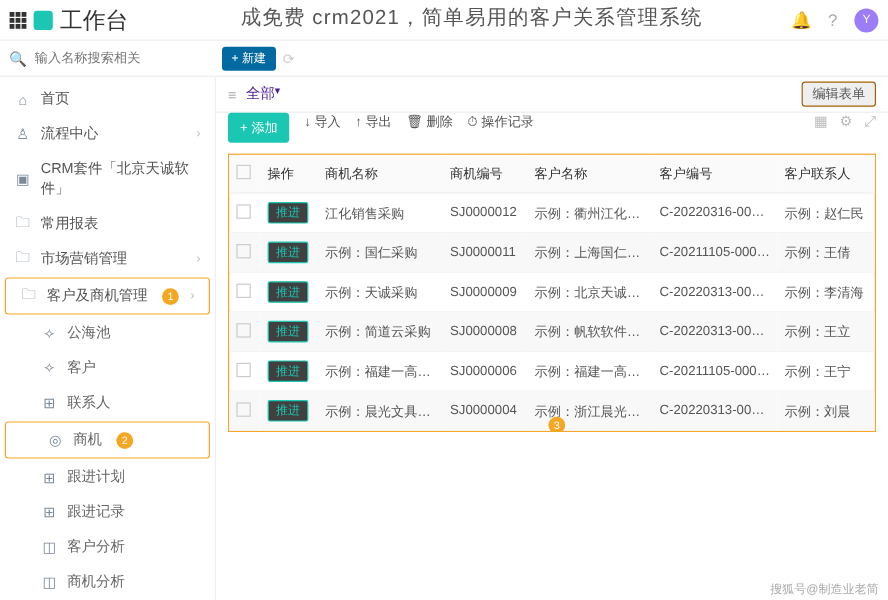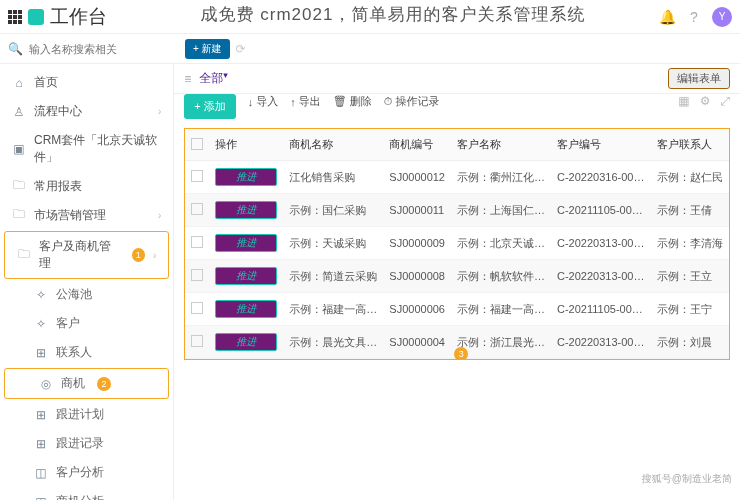--- a/index.html
+++ b/index.html
@@ -41,24 +41,24 @@
 .tool-link { color: #555; font-size: 11px; display: flex; align-items: center; gap: 3px; }
 .tool-right { margin-left: auto; display: flex; gap: 10px; }
 .tool-icon { color: #bbb; font-size: 12px; }
 
 .table-wrap { margin: 0 10px 4px; border: 1px solid #f5a623; overflow: auto; position: relative; }
 .table { width: 100%; border-collapse: collapse; font-size: 11px; }
 .table th { text-align: left; padding: 8px 6px; border-bottom: 1px solid #eee; color: #333; font-weight: normal; background: #fafafa; }
 .table td { padding: 7px 6px; border-bottom: 1px solid #f3f3f3; color: #555; white-space: nowrap; overflow: hidden; text-overflow: ellipsis; max-width: 100px; }
 .table tr.alt { background: #f8f8f8; }
 .chk { width: 12px; height: 12px; border: 1px solid #ccc; display: inline-block; }
-.push-btn { border: 1px solid #1bc7b2; color: #1bc7b2; background: #701a75; padding: 1px 20px; border-radius: 2px; font-size: 10px; font-style: italic; }
+.push-btn { border: 1px solid #1bc7b2; color: #1bc7b2; background: #404040; padding: 1px 6px; border-radius: 2px; font-size: 10px; }
 .bottom-badge { position: absolute; bottom: -2px; left: 50%; transform: translateX(-50%); }
 
-.watermark { position: absolute; bottom: 14px; right: 8px; font-size: 10px; color: #aaa; }
+.watermark { position: absolute; bottom: 2px; right: 8px; font-size: 10px; color: #aaa; }
 </style>
 </head>
 <body>
 
 <div class="overlay-title">成免费 crm2021，简单易用的客户关系管理系统</div>
 
 <div class="topbar">
   <div class="app-icon">
       <span></span>
       <span></span>

